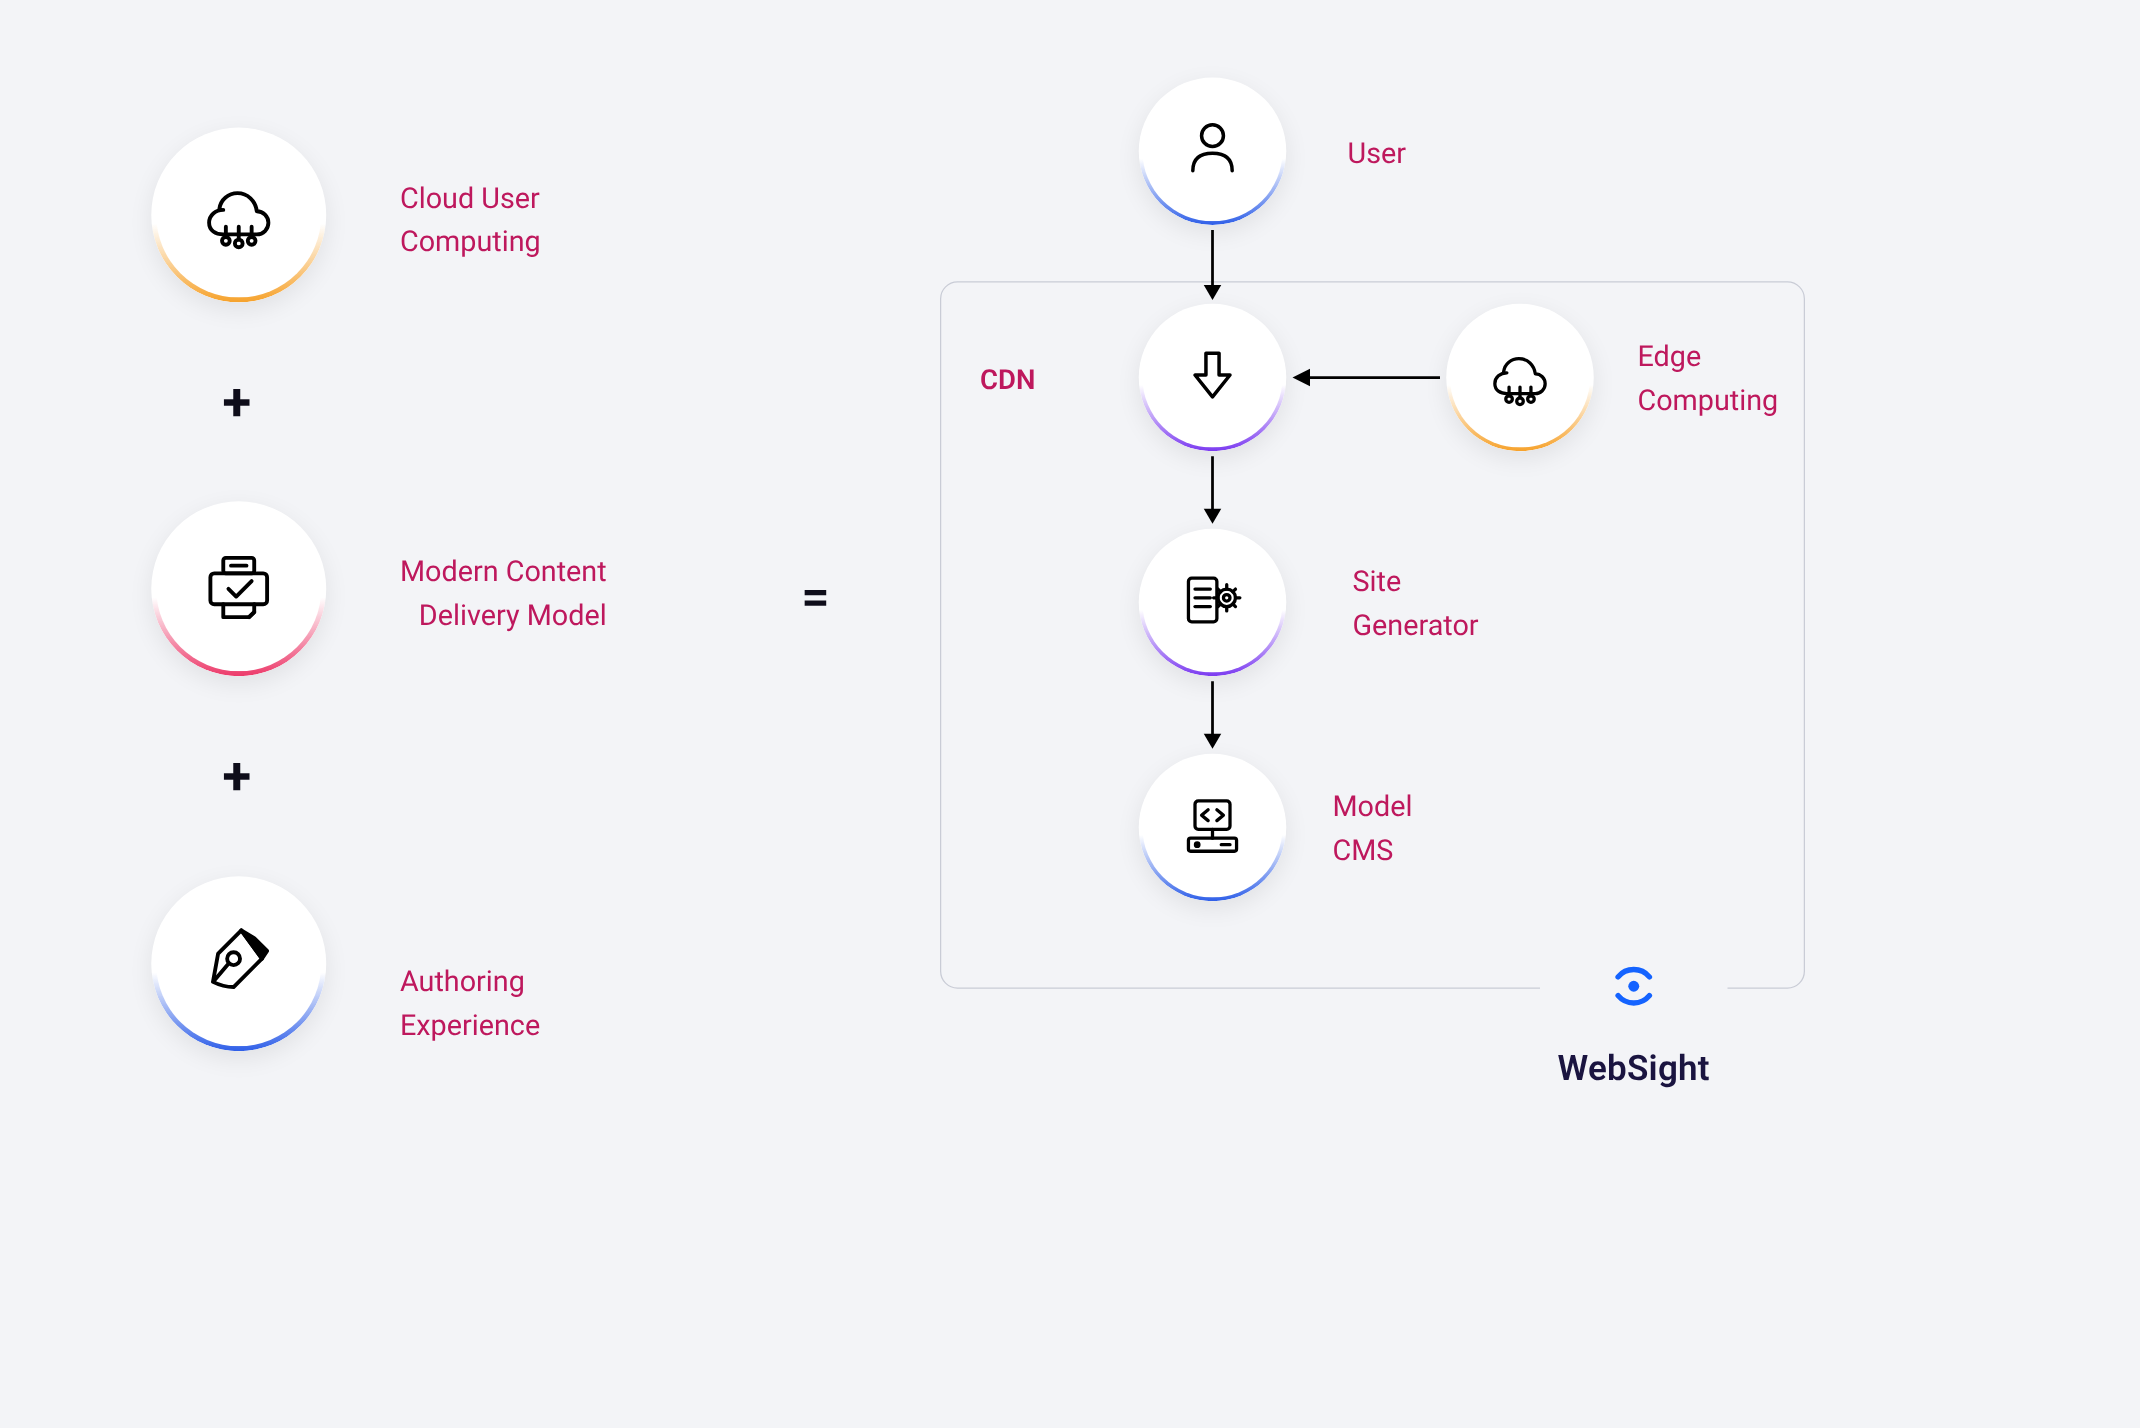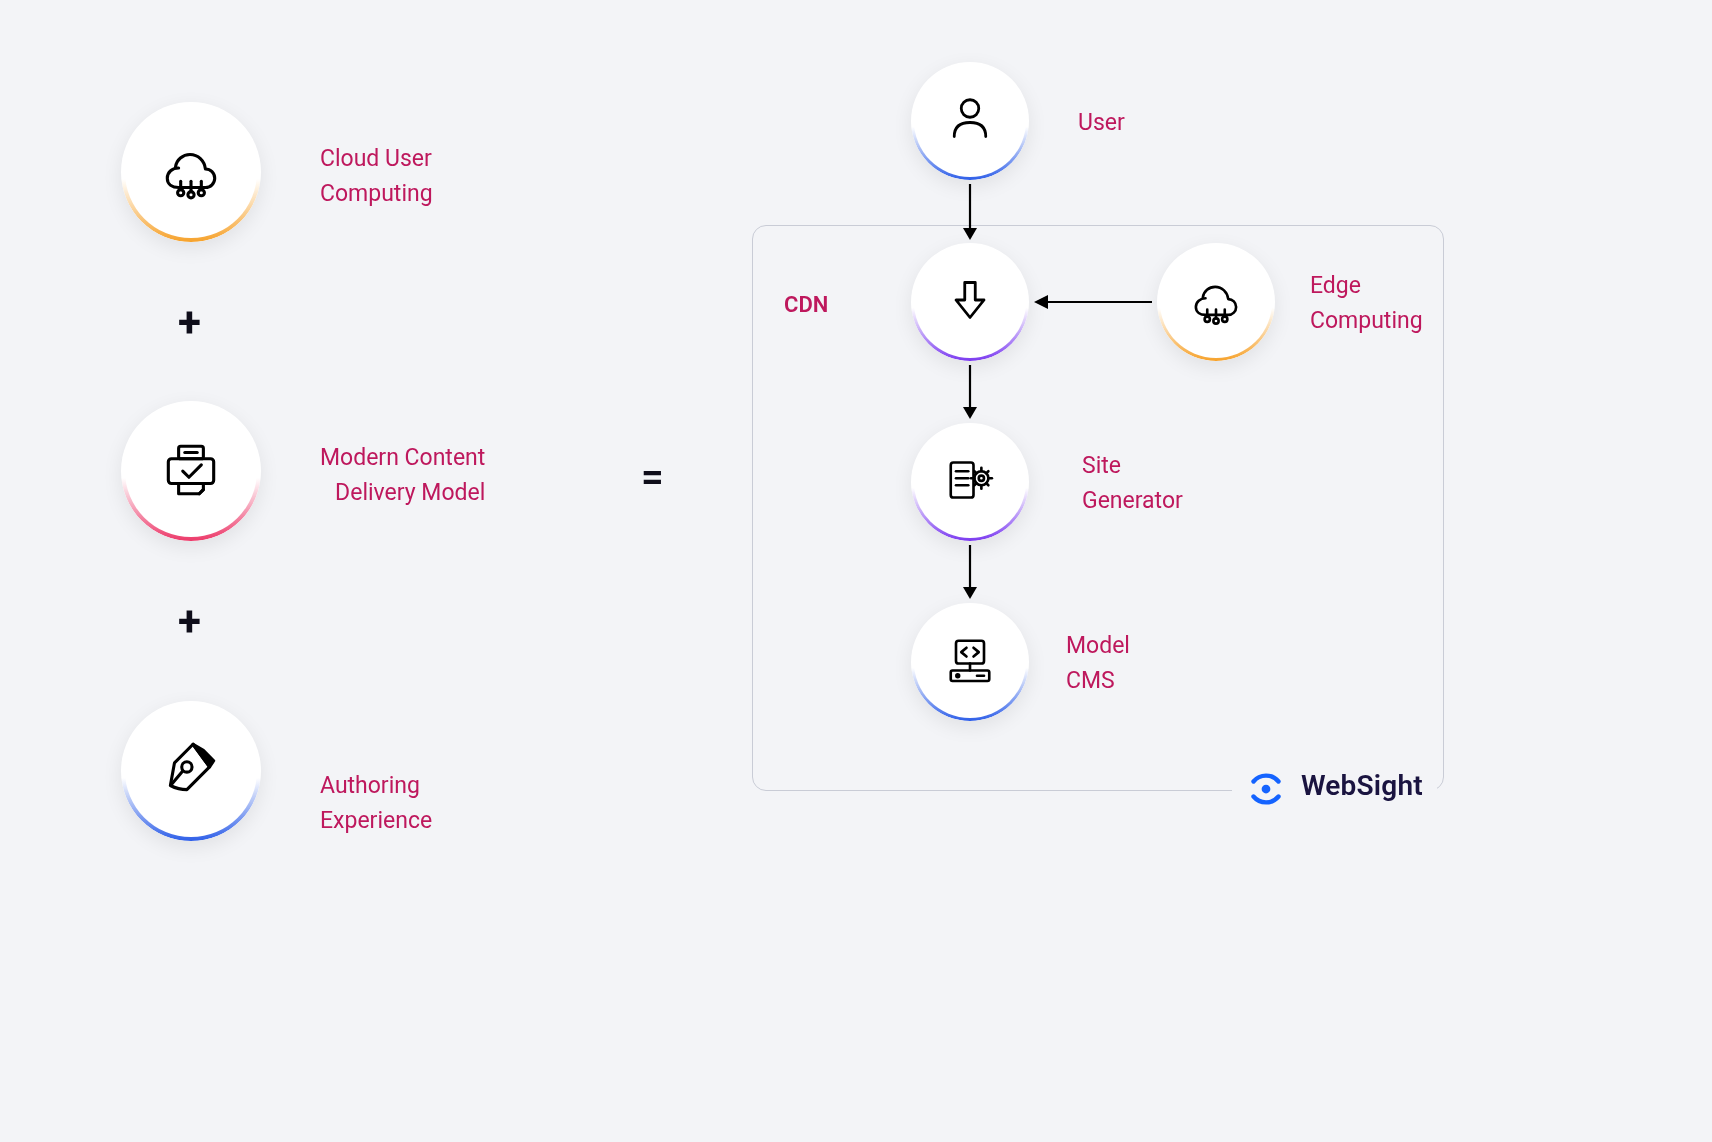--- a/index.html
+++ b/index.html
@@ -60,23 +60,25 @@
     color: #0e0d1a;
   }
   .box {
     position: absolute;
     border: 1.5px solid #c9ccd6;
     border-radius: 14px;
   }
   .brand {
     position: absolute;
     display: flex;
-    gap: 15px;
+    align-items: center;
+    gap: 25px;
     background: #f3f4f7;
     padding: 0 14px;
+    flex-direction: column;
   }
   .brand-text {
     font-size: 28px;
     font-weight: 600;
     color: #1a1440;
     letter-spacing: 0.2px;
   }
   .arrow {
     position: absolute;
   }

